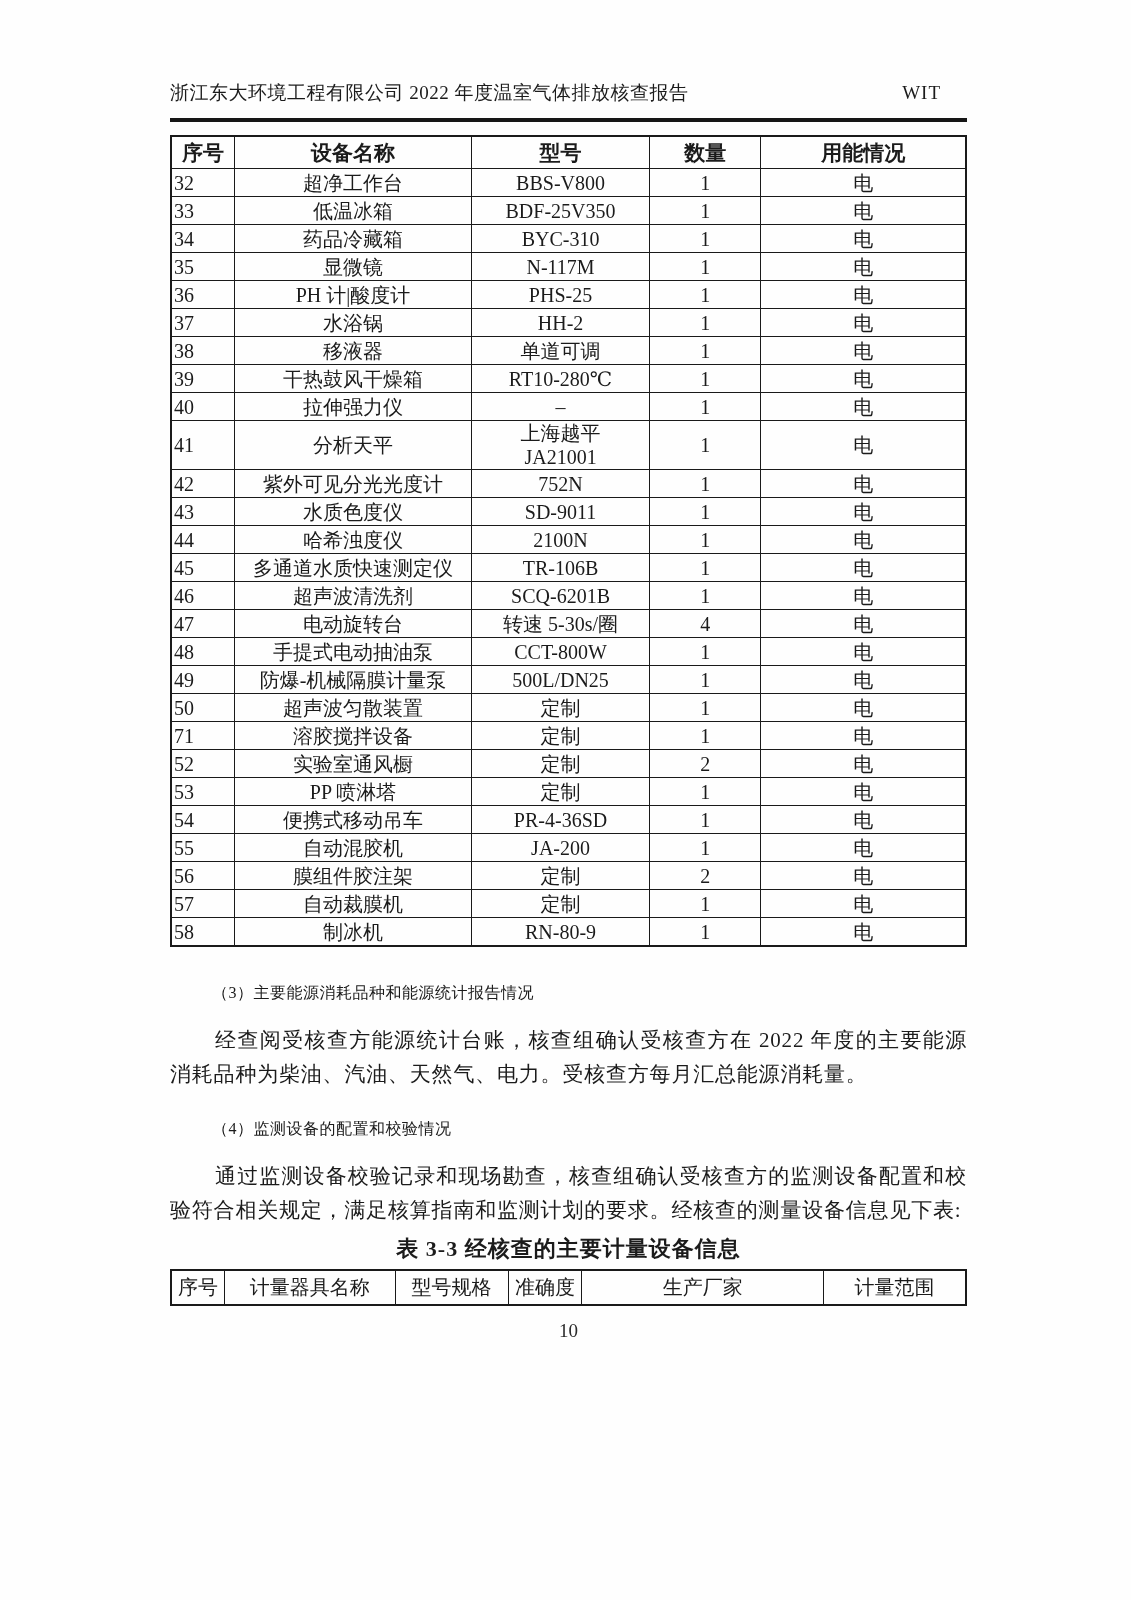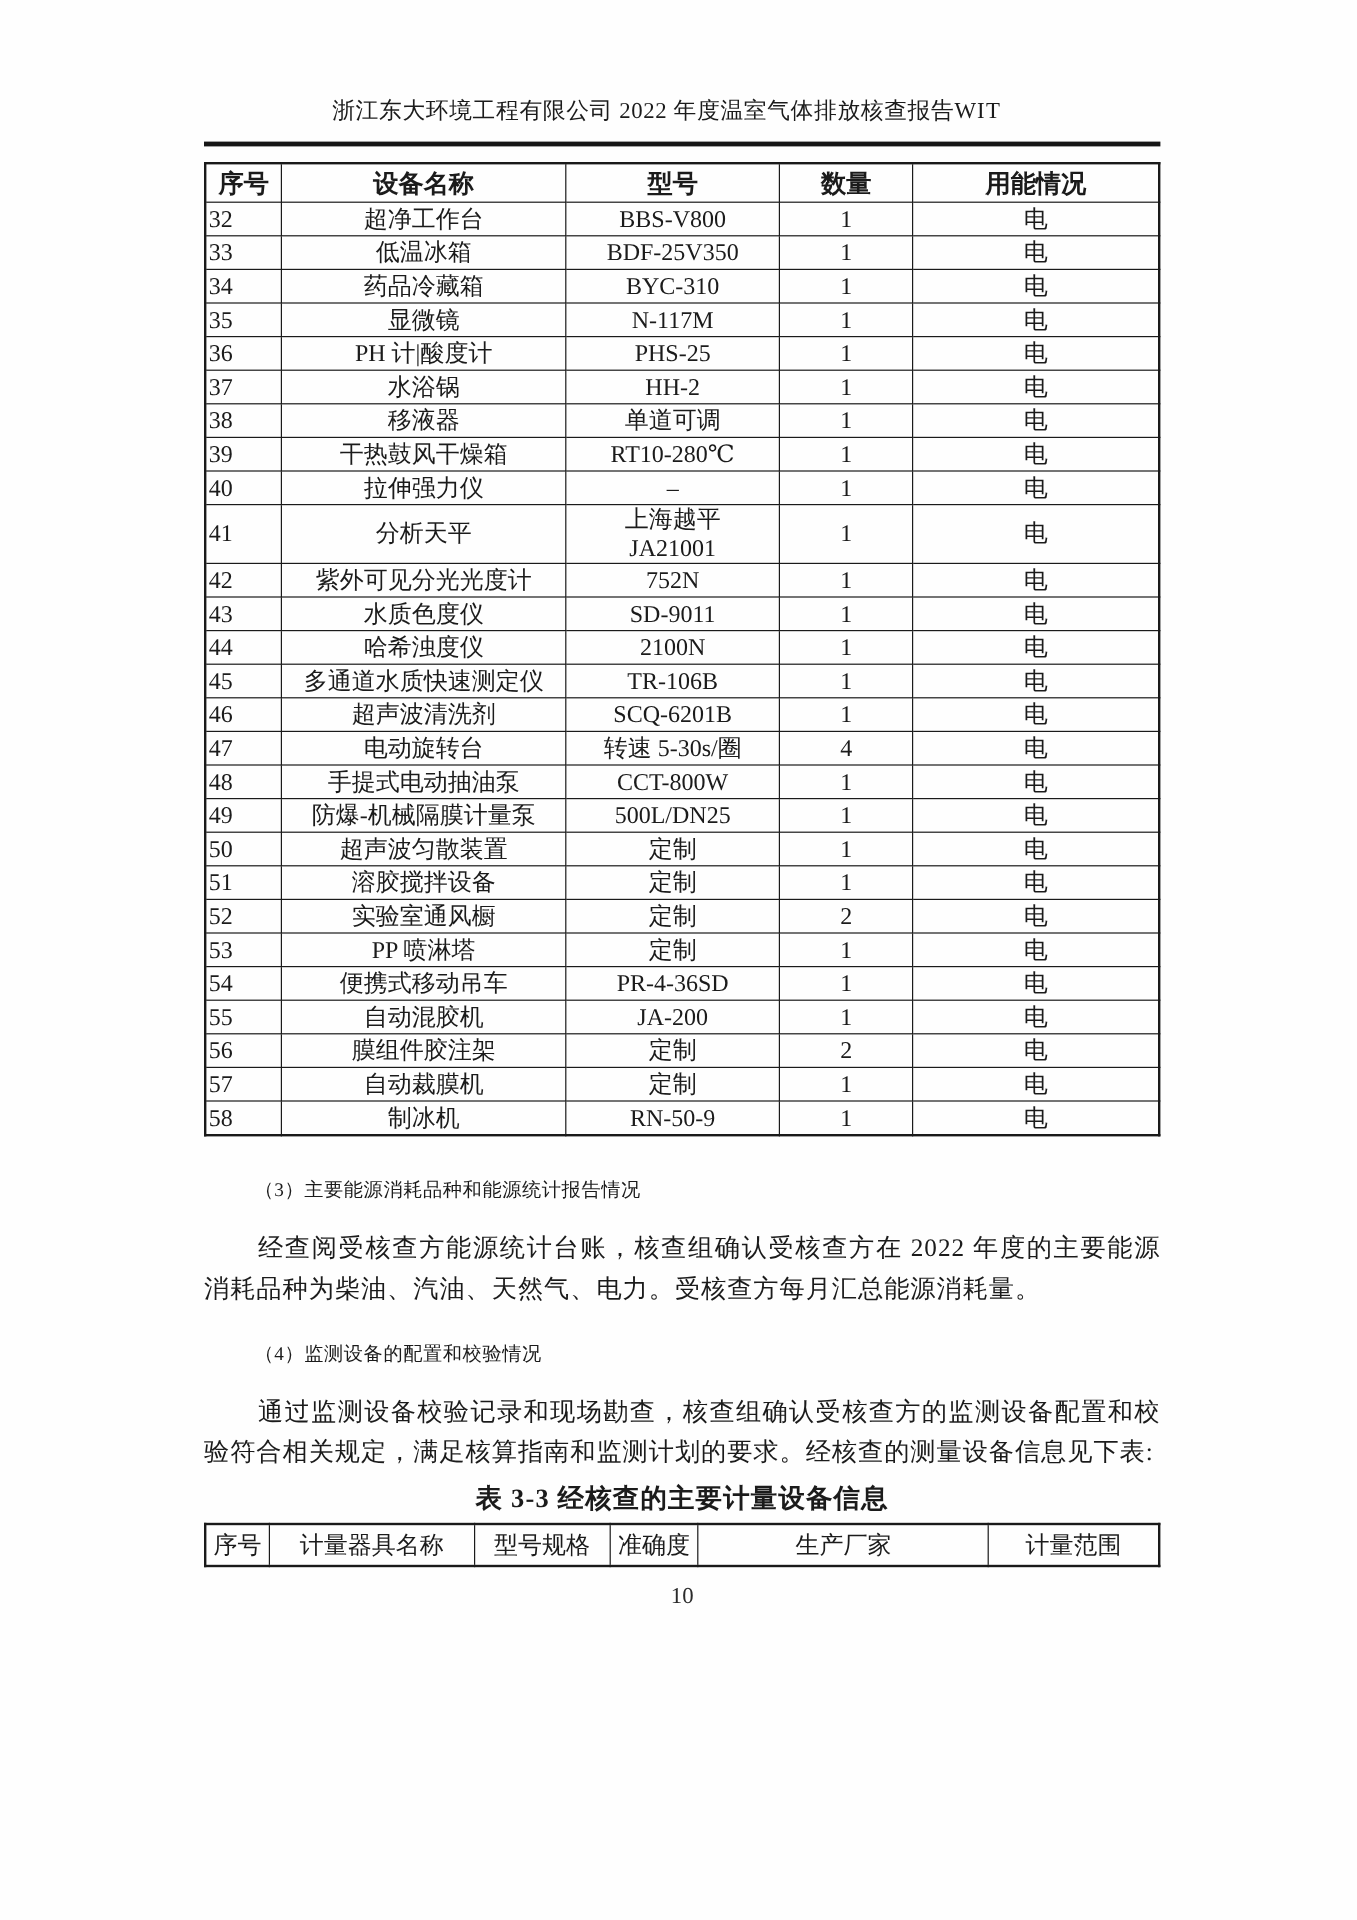--- a/index.html
+++ b/index.html
@@ -13,21 +13,21 @@
     height: 1600px;
     background: #fefefe;
     box-sizing: border-box;
     padding: 80px 164px 0 170px;
     font-family: "Liberation Serif", "DejaVu Serif", serif;
     color: #1b1b1b;
     overflow: hidden;
   }
   .doc-header {
     display: flex;
-    justify-content: center;
+    justify-content: space-between;
     align-items: flex-end;
     font-size: 19px;
     line-height: 26px;
     letter-spacing: 0.5px;
   }
   .doc-header .mark {
     padding-right: 26px;
     letter-spacing: 1px;
   }
   .header-rule {
@@ -276,21 +276,21 @@
           <td class="c-energy">电</td>
         </tr>
         <tr>
           <td class="c-serial">50</td>
           <td class="c-name">超声波匀散装置</td>
           <td class="c-model">定制</td>
           <td class="c-qty">1</td>
           <td class="c-energy">电</td>
         </tr>
         <tr>
-          <td class="c-serial">51</td>
+          <td class="c-serial">71</td>
           <td class="c-name">溶胶搅拌设备</td>
           <td class="c-model">定制</td>
           <td class="c-qty">1</td>
           <td class="c-energy">电</td>
         </tr>
         <tr>
           <td class="c-serial">52</td>
           <td class="c-name">实验室通风橱</td>
           <td class="c-model">定制</td>
           <td class="c-qty">2</td>
@@ -327,21 +327,21 @@
         <tr>
           <td class="c-serial">57</td>
           <td class="c-name">自动裁膜机</td>
           <td class="c-model">定制</td>
           <td class="c-qty">1</td>
           <td class="c-energy">电</td>
         </tr>
         <tr>
           <td class="c-serial">58</td>
           <td class="c-name">制冰机</td>
-          <td class="c-model">RN-50-9</td>
+          <td class="c-model">RN-80-9</td>
           <td class="c-qty">1</td>
           <td class="c-energy">电</td>
         </tr>
       </tbody>
   </table>
 
   <h3 class="sec-heading">（3）主要能源消耗品种和能源统计报告情况</h3>
   <p class="sec-para">经查阅受核查方能源统计台账，核查组确认受核查方在 2022 年度的主要能源消耗品种为柴油、汽油、天然气、电力。受核查方每月汇总能源消耗量。</p>
 
   <h3 class="sec-heading second">（4）监测设备的配置和校验情况</h3>

